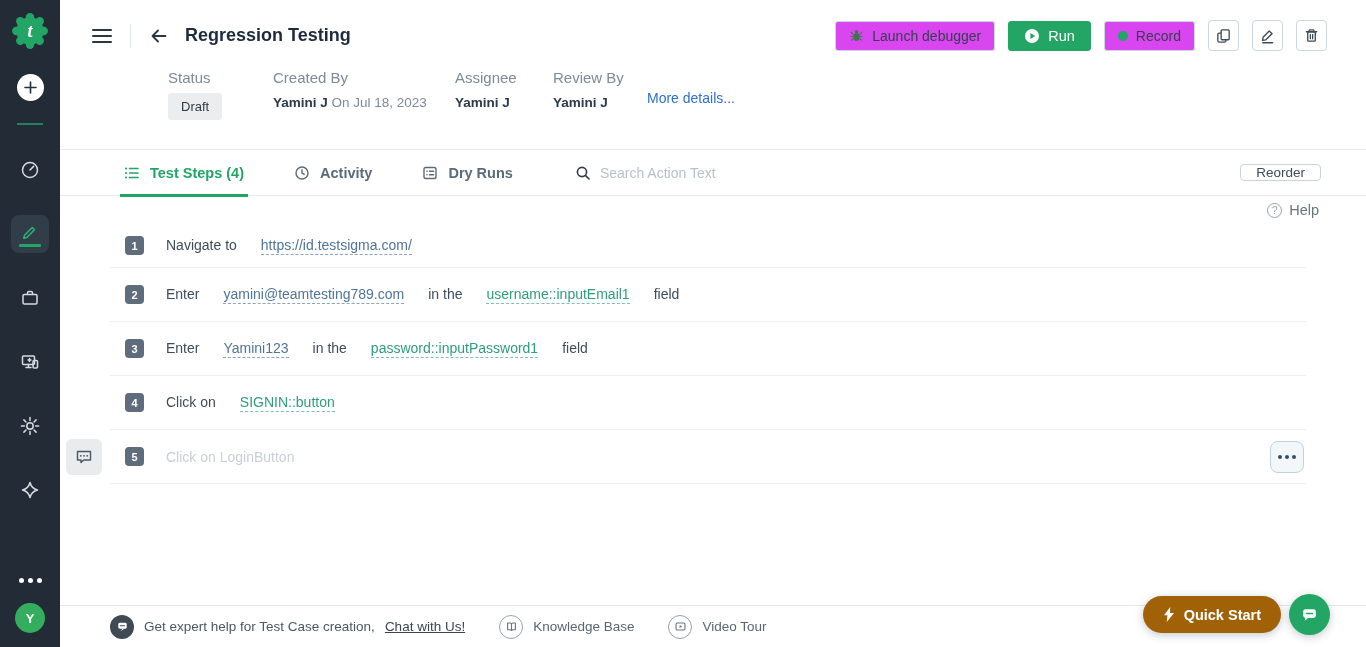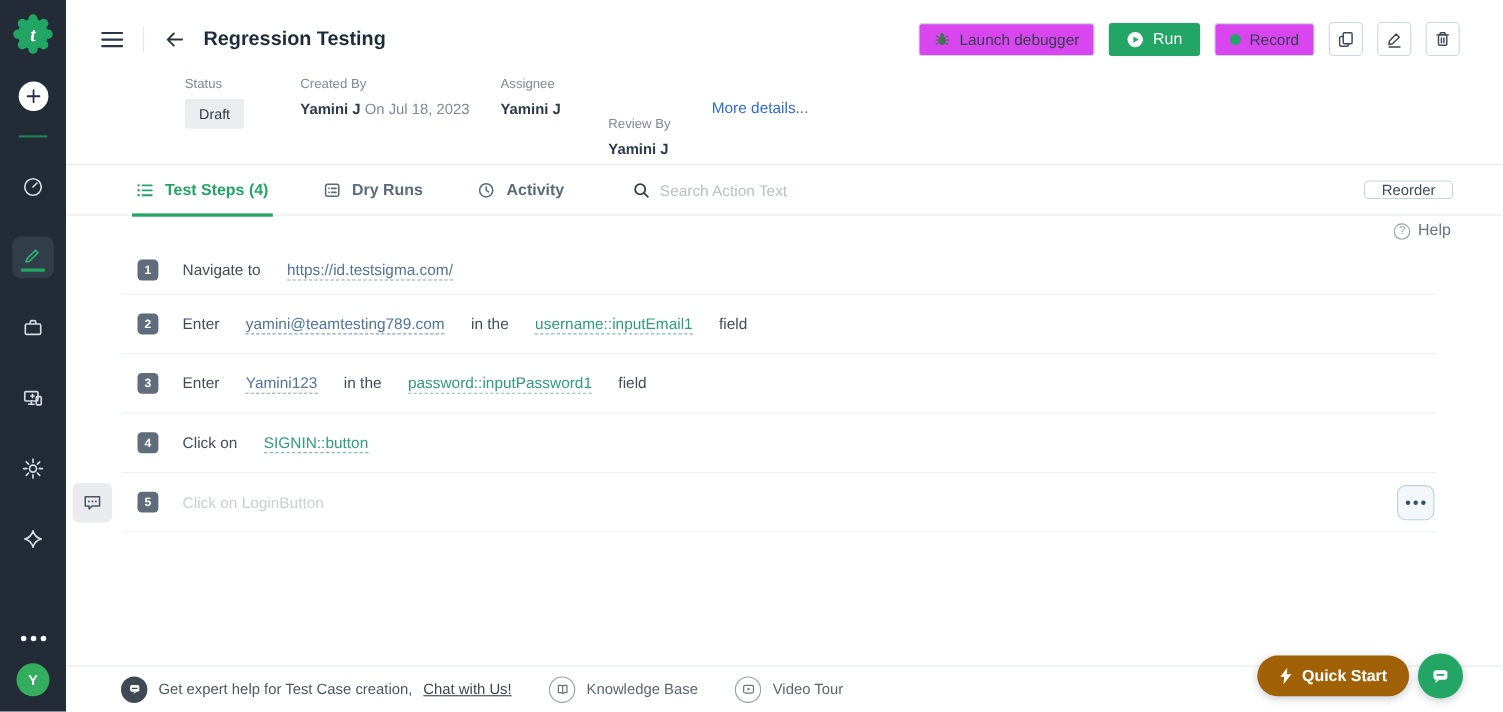--- a/index.html
+++ b/index.html
@@ -44,27 +44,27 @@
   .btn-outline { height:30px; padding:0 13px; background:#d946ef; border:1px solid #ccd6de;
     color:#33414e; font-size:14px; }
   .btn-green { height:30px; padding:0 15px; background:#22a565; border:1px solid #22a565;
     color:#fff; font-size:14.5px; }
   .btn-submit { height:31px; padding:0 16px; }
   .rec-dot { width:10px; height:10px; border-radius:50%; background:#22a565; }
   .icon-btn { width:31px; height:31px; background:#fff; border:1px solid #ccd6de;
     border-radius:4px; display:inline-flex; align-items:center; justify-content:center; cursor:pointer; }
 
   .meta-row { display:flex; padding:18px 0 0 108px; align-items:flex-start; }
-  .meta-col .meta-label { font-size:12px; color:#7e8a99; margin-bottom:9px; }
+  .meta-col .meta-label { font-size:15px; color:#7e8a99; margin-bottom:9px; }
   .meta-val { font-size:13.5px; font-weight:700; color:#2c3a49; }
   .meta-val .meta-sub { font-weight:400; color:#7e8a99; }
   .col-status { width:105px; }
   .col-created { width:182px; }
   .col-assignee { width:98px; }
-  .col-review { width:94px;margin-top:36px; }
+  .col-review { width:94px; }
   .badge-draft { display:inline-block; background:#ebedef; color:#2f3a45; font-size:13px;
     padding:6px 13px; border-radius:3px; margin-top:-2px; }
   .more-details { font-size:14px; color:#2f6fd0; text-decoration:none; padding-top:21px; cursor:pointer; }
 
   
   .tabs-row { height:46px; display:flex; align-items:center; padding-left:60px;
     border-bottom:1px solid #e6eaee; }
   .tab { display:flex; align-items:center; gap:10px; height:46px; padding:0 4px;
     margin-right:42px; font-size:14.5px; font-weight:600; color:#5b6b7c;
     position:relative; cursor:pointer; }
@@ -297,31 +297,31 @@
     <div class="tabs-row">
       <div class="tab active">
         <svg width="16" height="16" viewBox="0 0 16 16" fill="none" stroke="#22a565" stroke-width="1.6" stroke-linecap="round">
           <path d="M5.5 3.5H14M5.5 8H14M5.5 12.5H14"></path>
           <path d="M2 3.5h.01M2 8h.01M2 12.5h.01" stroke-width="2.2"></path>
         </svg>
         <span>Test Steps (4)</span>
       </div>
       <div class="tab">
         <svg width="16" height="16" viewBox="0 0 16 16" fill="none" stroke="#5b6b7c" stroke-width="1.4" stroke-linecap="round">
+          <circle cx="8" cy="8" r="6"></circle>
+          <path d="M8 4.8V8l2.2 1.4"></path>
+        </svg>
+        <span>Activity</span>
+      </div>
+      <div class="tab">
+        <svg width="16" height="16" viewBox="0 0 16 16" fill="none" stroke="#5b6b7c" stroke-width="1.4" stroke-linecap="round">
           <rect x="2" y="2.5" width="12" height="11" rx="1.8"></rect>
           <path d="M5 6.2h.01M7.5 6.2H11.5M5 9.8h.01M7.5 9.8H11.5" stroke-width="1.6"></path>
         </svg>
         <span>Dry Runs</span>
-      </div>
-      <div class="tab">
-        <svg width="16" height="16" viewBox="0 0 16 16" fill="none" stroke="#5b6b7c" stroke-width="1.4" stroke-linecap="round">
-          <circle cx="8" cy="8" r="6"></circle>
-          <path d="M8 4.8V8l2.2 1.4"></path>
-        </svg>
-        <span>Activity</span>
       </div>
       <div class="search-box">
         <svg width="16" height="16" viewBox="0 0 16 16" fill="none" stroke="#333b44" stroke-width="1.6" stroke-linecap="round">
           <circle cx="7" cy="7" r="4.6"></circle>
           <path d="M10.6 10.6L14 14"></path>
         </svg>
         <input class="search-input" type="text" placeholder="Search Action Text" style="">
       </div>
       <button class="reorder-btn">Reorder</button>
     </div>

